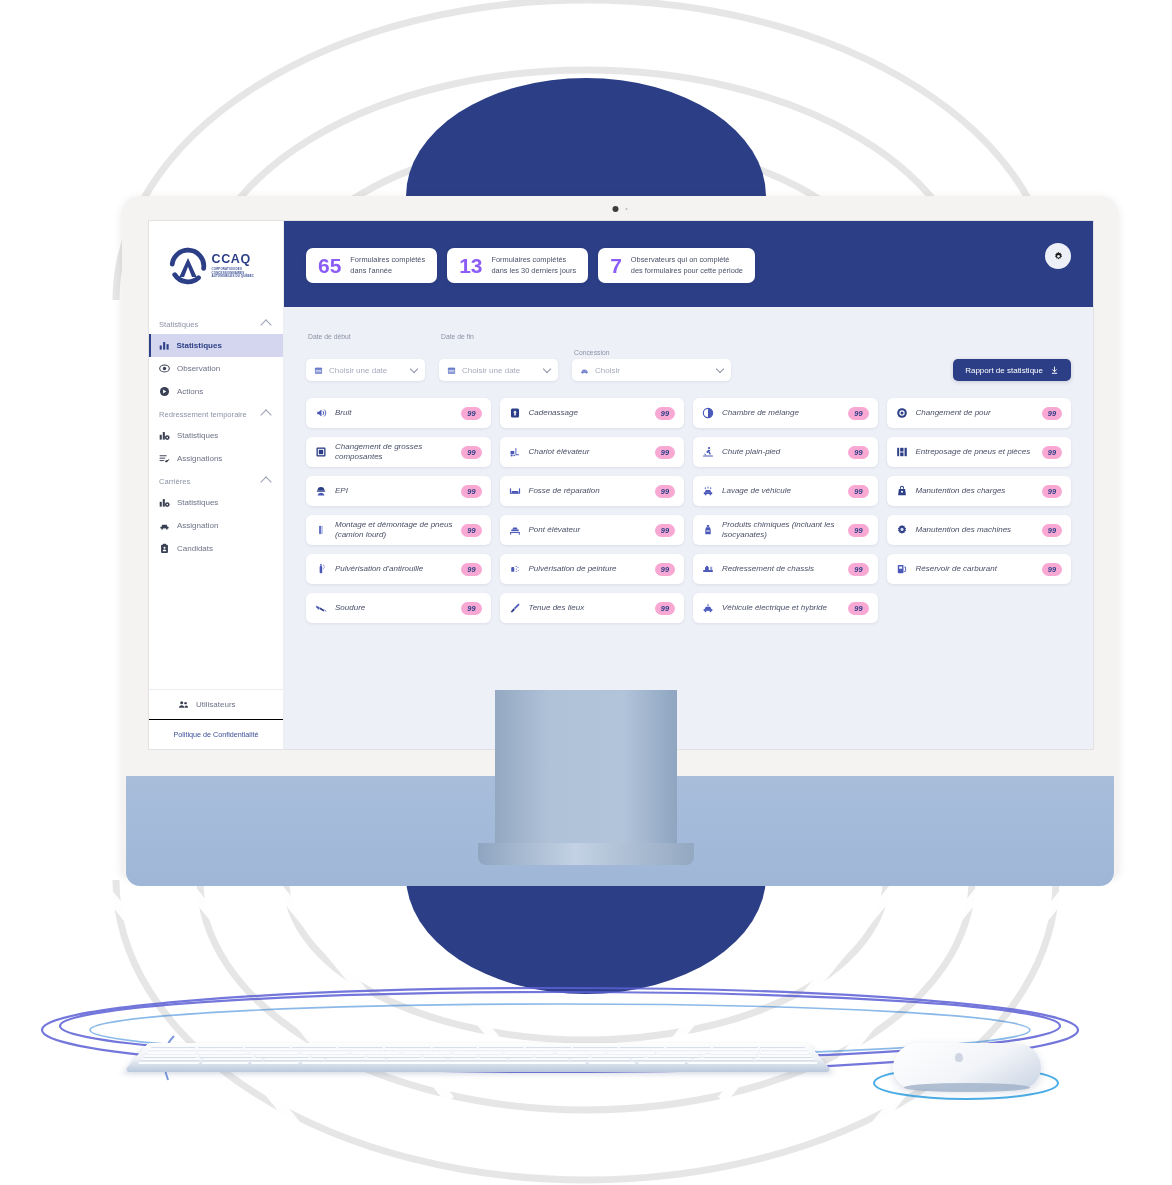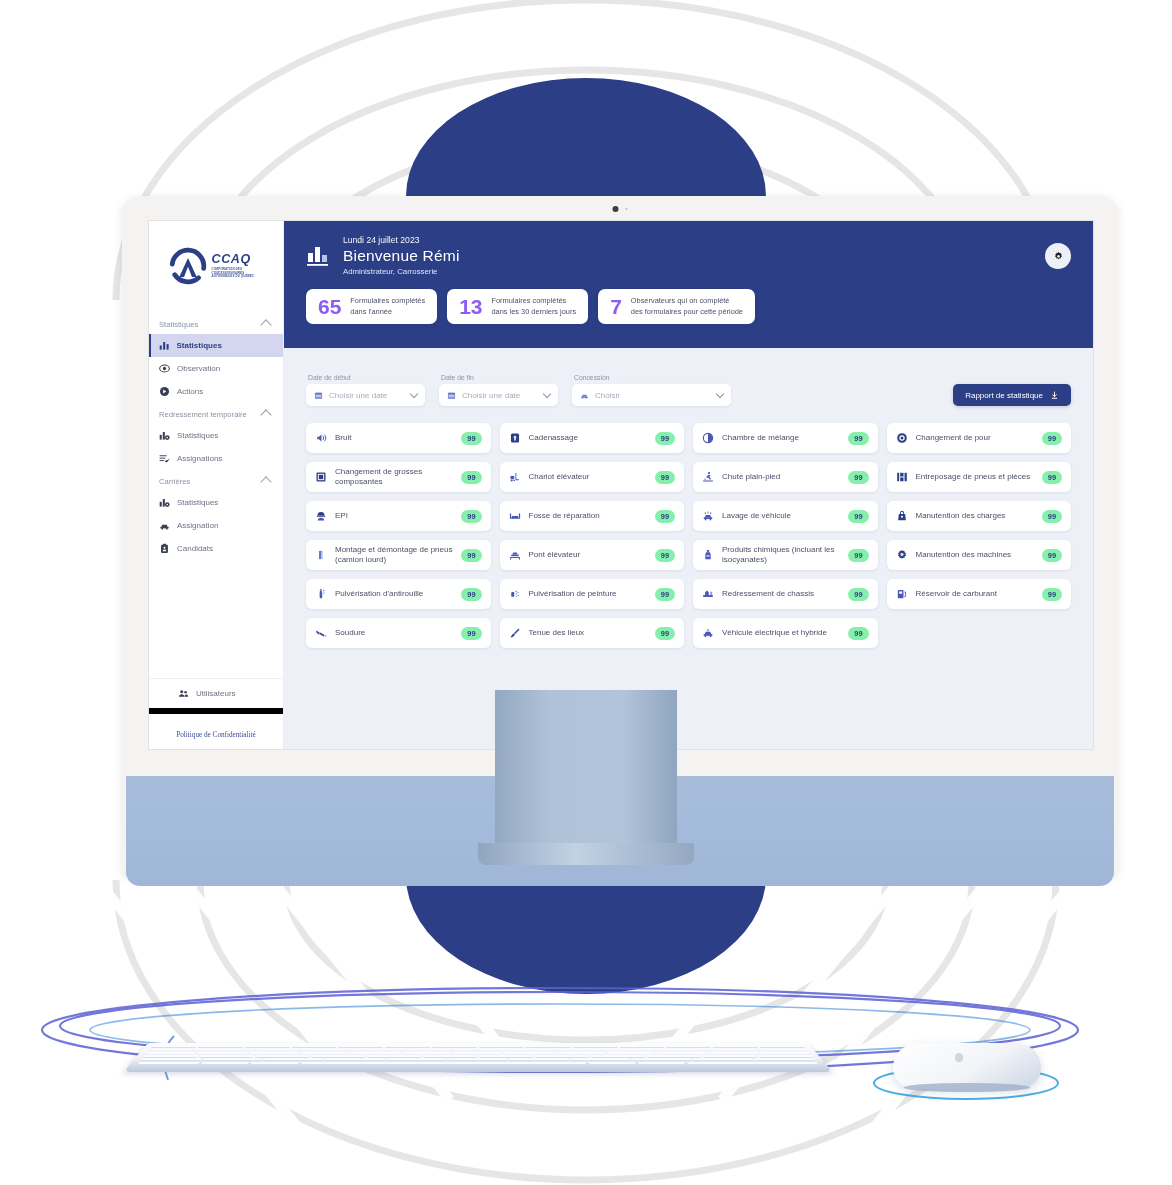--- a/index.html
+++ b/index.html
@@ -27,40 +27,40 @@
         border-radius:0 0 14px 14px;}
   .neck{position:absolute;left:calc(50% - 91px);top:690px;width:182px;height:160px;
         background:linear-gradient(90deg,#93a8c1 0%,#b0c2d8 30%,#b2c4da 70%,#8fa5c0 100%);}
   .neck-foot{position:absolute;left:calc(50% - 108px);top:843px;width:216px;height:22px;
         background:linear-gradient(90deg,#8fa5c0,#c3d2e4 45%,#93a8c1);border-radius:0 0 8px 8px;}
 
   
   .app{display:flex;width:944px;height:528px;}
   .sidebar{width:134px;background:#ffffff;display:flex;flex-direction:column;
            border-right:1px solid #eceef4;flex:0 0 134px;}
-  .logo-wrap{height:90px;display:flex;align-items:center;justify-content:center;gap:5px;padding:0 6px;font-style:italic;}
+  .logo-wrap{height:90px;display:flex;align-items:center;justify-content:center;gap:5px;padding:0 6px;}
   .logo-txt{display:flex;flex-direction:column;line-height:1;}
   .logo-name{font-size:12.5px;font-weight:700;color:#2c3f86;letter-spacing:.6px;}
   .logo-sub{font-size:2.9px;font-weight:700;color:#3a4e97;letter-spacing:.15px;
             margin-top:2.5px;line-height:1.35;max-width:52px;}
 
   .nav{flex:1 1 auto;padding-top:2px;overflow:hidden;}
   .nav-group-hdr{display:flex;align-items:center;justify-content:space-between;
                  padding:6px 10px 5px 10px;font-size:7.6px;color:#8d93a6;}
   .chev{width:7px;height:7px;border-left:1.1px solid #9aa0b2;border-top:1.1px solid #9aa0b2;
         transform:rotate(45deg);margin-right:3px;margin-top:2px;}
   .nav-item{display:flex;align-items:center;gap:7px;padding:6px 10px;font-size:8px;color:#6d7285;}
   .nav-item.active{background:#d3d6ee;color:#2c3f86;font-weight:600;
                    border-left:2.5px solid #2c3f86;padding-left:7.5px;}
   .nav-ico{width:11px;height:11px;flex:0 0 11px;display:flex;align-items:center;justify-content:center;}
   .nav-ico svg{display:block;}
 
   .nav-bottom{border-top:1px solid #eceef4;}
-  .privacy{border-top:6px solid #000000;text-align:center;padding:17px 4px 10px;
-           font-size:7.2px;color:#3a4e97;font-family:Liberation Serif, serif;}
+  .privacy{border-top:1px solid #000000;text-align:center;padding:10px 4px 10px;
+           font-size:7.2px;color:#3a4e97;}
 
   
   .main{flex:1 1 auto;background:#eef0f7;display:flex;flex-direction:column;min-width:0;}
   .topbar{background:#2c3f86;padding:14px 22px 0 22px;position:relative;}
   .welcome{display:flex;align-items:center;gap:11px;}
   .wl-ico{width:26px;height:26px;flex:0 0 26px;}
   .w-date{font-size:8.6px;color:#ffffff;opacity:.96;}
   .w-title{font-size:15.5px;color:#ffffff;margin:2px 0 2px;letter-spacing:.2px;}
   .w-role{font-size:7.8px;color:#dfe4f5;}
   .gear-btn{position:absolute;right:22px;top:22px;width:26px;height:26px;border-radius:50%;
@@ -72,33 +72,33 @@
   .stat-num{font-size:21px;font-weight:700;color:#8b5cf6;line-height:1;}
   .stat-lbl{font-size:7.4px;color:#4a5068;line-height:1.45;}
   .band-cut{height:18px;background:linear-gradient(180deg,#2c3f86 0%,#2c3f86 55%,#eef0f7 55%,#eef0f7 100%);}
 
   .content{padding:4px 22px 0 22px;}
   .filters{display:flex;align-items:flex-end;gap:14px;margin-top:14px;}
   .field{display:flex;flex-direction:column;gap:3px;}
   .field-lbl{font-size:6.8px;color:#8d93a6;padding-left:2px;}
   .select{background:#fff;border-radius:5px;height:22px;display:flex;align-items:center;
           gap:6px;padding:0 8px;box-shadow:0 1px 3px rgba(20,30,80,.07);font-size:8px;color:#a6abbd;}
-  .select.w1{width:103px;} .select.w3{width:143px;}
+  .select.w1{width:103px;margin-top:16px;} .select.w3{width:143px;}
   .sel-chev{margin-left:auto;width:5px;height:5px;border-right:1.1px solid #8d93a6;
             border-bottom:1.1px solid #8d93a6;transform:rotate(45deg);margin-top:-3px;}
   .report-btn{margin-left:auto;background:#2c3f86;color:#fff;border-radius:5px;height:22px;
               display:flex;align-items:center;gap:7px;padding:0 12px;font-size:8px;
               box-shadow:0 1px 4px rgba(20,30,80,.18);}
 
-  .grid{display:grid;grid-template-columns:repeat(4,1fr);gap:9px;margin-top:17px;}
+  .grid{display:grid;grid-template-columns:repeat(4,1fr);gap:9px;margin-top:17px;font-style:italic;}
   .tile{background:#fff;border-radius:6px;height:30px;display:flex;align-items:center;
         gap:8px;padding:0 9px;box-shadow:0 1px 3px rgba(20,30,80,.08);}
   .tile .t-ico{width:12px;height:12px;flex:0 0 12px;display:flex;align-items:center;justify-content:center;}
   .t-lbl{font-size:8px;color:#4a5068;line-height:1.3;flex:1 1 auto;}
-  .t-badge{background:#86efac;color:#2c3f86;font-size:7.4px;font-weight:700;
+  .t-badge{background:#f9a8d4;color:#2c3f86;font-size:7.4px;font-weight:700;
            border-radius:9px;padding:2px 6px;flex:0 0 auto;}
 
   
   .kbd{position:absolute;left:148px;top:1043px;width:660px;height:44px;
        background:linear-gradient(180deg,#fdfdfd 0%,#f0f2f6 55%,#b9c8dc 100%);
        border-radius:4px 4px 7px 7px;box-shadow:0 3px 7px rgba(80,100,140,.22);
        transform:perspective(500px) rotateX(52deg);transform-origin:top center;}
   .kbd-keys{position:absolute;left:7px;top:4px;right:7px;bottom:12px;
        display:grid;grid-template-rows:repeat(6,1fr);gap:2px;}
   .kbd-row{display:flex;gap:2px;}
@@ -287,35 +287,20 @@
                 </svg>
             </span>
             <span>Utilisateurs</span>
           </div>
         </div>
         <div class="privacy">Politique de Confidentialité</div>
       </aside>
 
       <section class="main">
         <div class="topbar">
-          <div class="welcome">
-            <span class="wl-ico">
-              <svg width="26" height="26" viewBox="0 0 26 26">
-                <rect x="2" y="10" width="5" height="9" fill="#ffffff"></rect>
-                <rect x="9" y="4" width="5" height="15" fill="#ffffff"></rect>
-                <rect x="16" y="12" width="5" height="7" fill="#b9c4e6"></rect>
-                <rect x="1" y="21" width="21" height="1.8" fill="#ffffff"></rect>
-              </svg>
-            </span>
-            <div>
-              <div class="w-date">Lundi 24 juillet 2023</div>
-              <div class="w-title">Bienvenue Rémi</div>
-              <div class="w-role">Administrateur, Carrosserie</div>
-            </div>
-          </div>
           <div class="gear-btn">
             <svg width="11" height="11" viewBox="0 0 16 16">
               <path d="M8 1.2l1 1.6 1.9-.4.3 1.9 1.8.8-1 1.6 1 1.6-1.8.8-.3 1.9-1.9-.4-1 1.6-1-1.6-1.9.4-.3-1.9-1.8-.8 1-1.6-1-1.6 1.8-.8.3-1.9 1.9.4z" fill="#1d1d1d"></path>
               <circle cx="8" cy="7.8" r="1.9" fill="#eef0f7"></circle>
             </svg>
           </div>
 
           <div class="stats-row">
             <div class="stat-card">
               <span class="stat-num">65</span>

